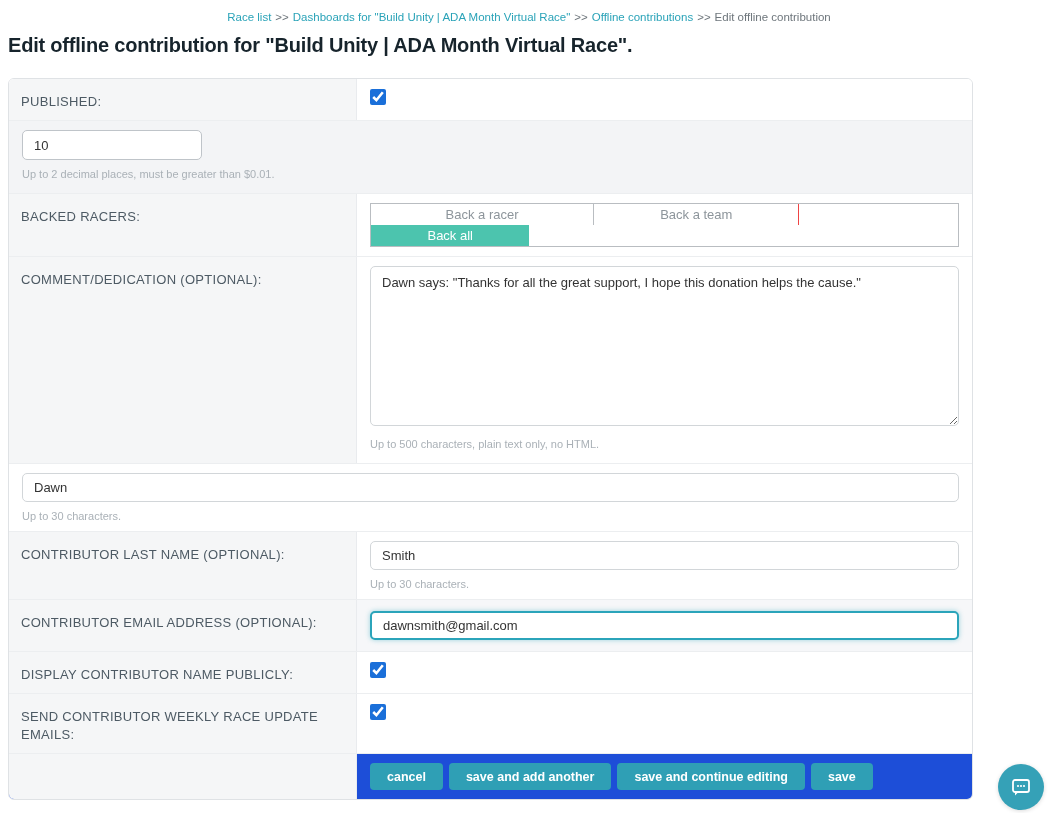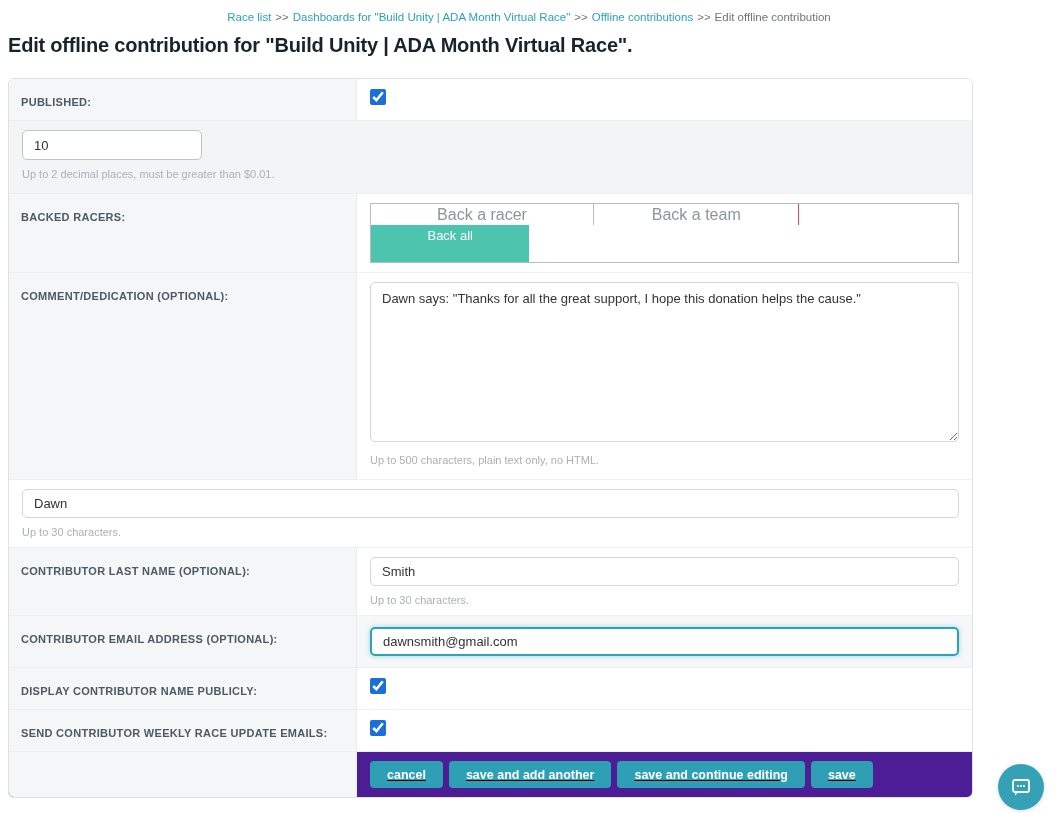--- a/index.html
+++ b/index.html
@@ -51,22 +51,22 @@
   }
   .frow:last-child { border-bottom: none; }
   .label-cell {
     width: 348px;
     flex-shrink: 0;
     background: #f5f6f7;
     border-right: 1px solid #e9ebee;
     padding: 13px 12px 10px 12px;
   }
   .flabel {
-    font-size: 11px;
-    font-weight: 700;
+    font-size: 13px;
+    font-weight: 400;
     color: #4d5a64;
     letter-spacing: 0.3px;
     margin-top: 16px;
   }
   .field-cell {
     flex: 1;
     padding: 9px 13px;
   }
   .row-amount .field-cell { background: #f3f4f6; padding-bottom: 13px; }
   .row-email .field-cell { background: #f6f7f9; padding-top: 11px; padding-bottom: 11px; }
@@ -121,50 +121,50 @@
 
   
   .tabbar {
     border: 1px solid #b9bdc1;
     background: #fff;
   }
   .tabbar-top { display: flex; height: 21px; }
   .tab {
     line-height: 21px;
     text-align: center;
-    font-size: 16px;
+    font-size: 13px;
     color: #8d959b;
     cursor: pointer;
   }
   .tab-racer { width: 38%; border-right: 1px solid #b9bdc1; }
   .tab-team  { width: 35%; border-right: 1px solid #ef4444; }
   .tab-selected {
     width: 27%;
-    height: 37px;
+    height: 21px;
     line-height: 21px;
     text-align: center;
     font-size: 13px;
     background: #4cc4ae;
     color: #ffffff;
     cursor: pointer;
   }
   .split-btn {
     margin-top: 5px;
     border: 1px solid #b9bdc1;
     height: 22px;
     line-height: 20px;
     text-align: center;
     font-size: 13px;
     color: #8d959b;
     background: #fff;
     cursor: pointer;
   }
 
   
-  .row-footer { background: #4c1d95; text-decoration: underline; }
+  .row-footer { background: #1d4ed8; }
   .row-footer .field-cell { padding-top: 9px; padding-bottom: 9px; }
   .btn-group { display: flex; gap: 6px; }
   .btn {
     background: #2f9fb5;
     color: #fff;
     border: none;
     border-radius: 4px;
     height: 27px;
     padding: 0 17px;
     font-size: 12.5px;

